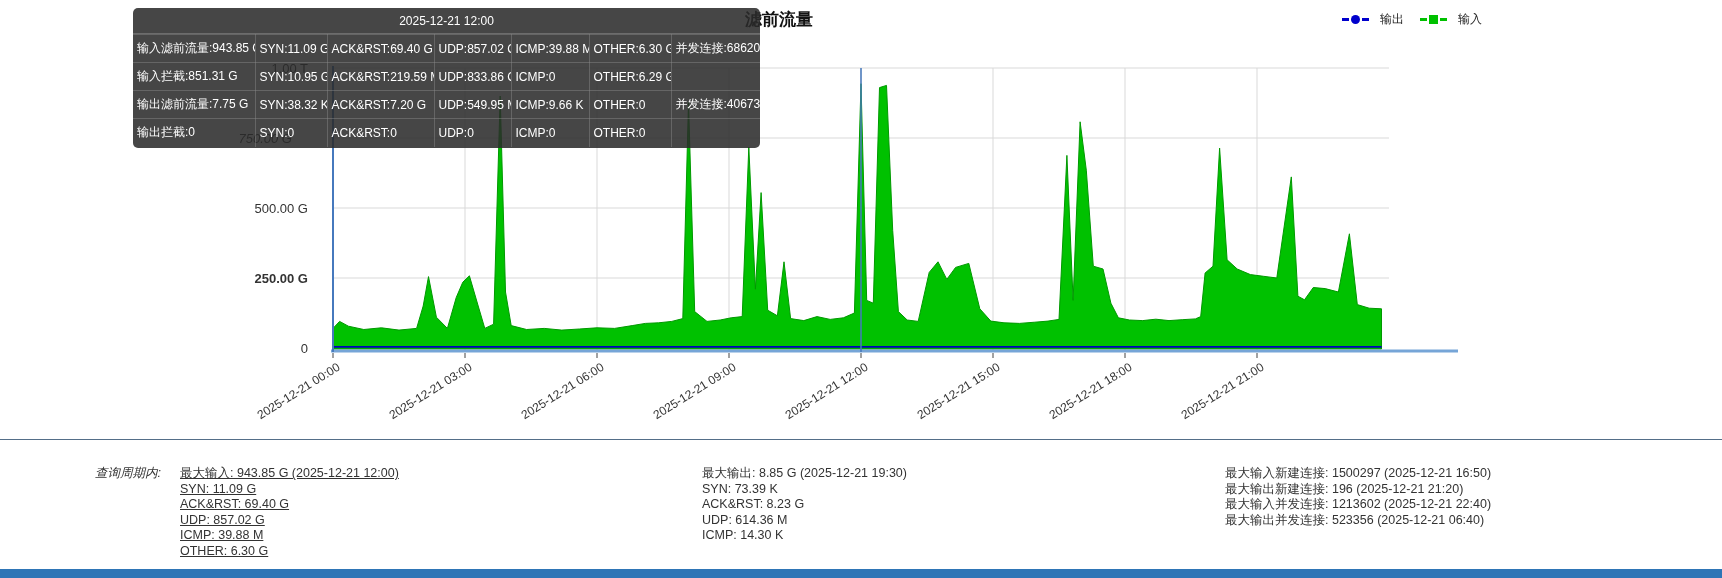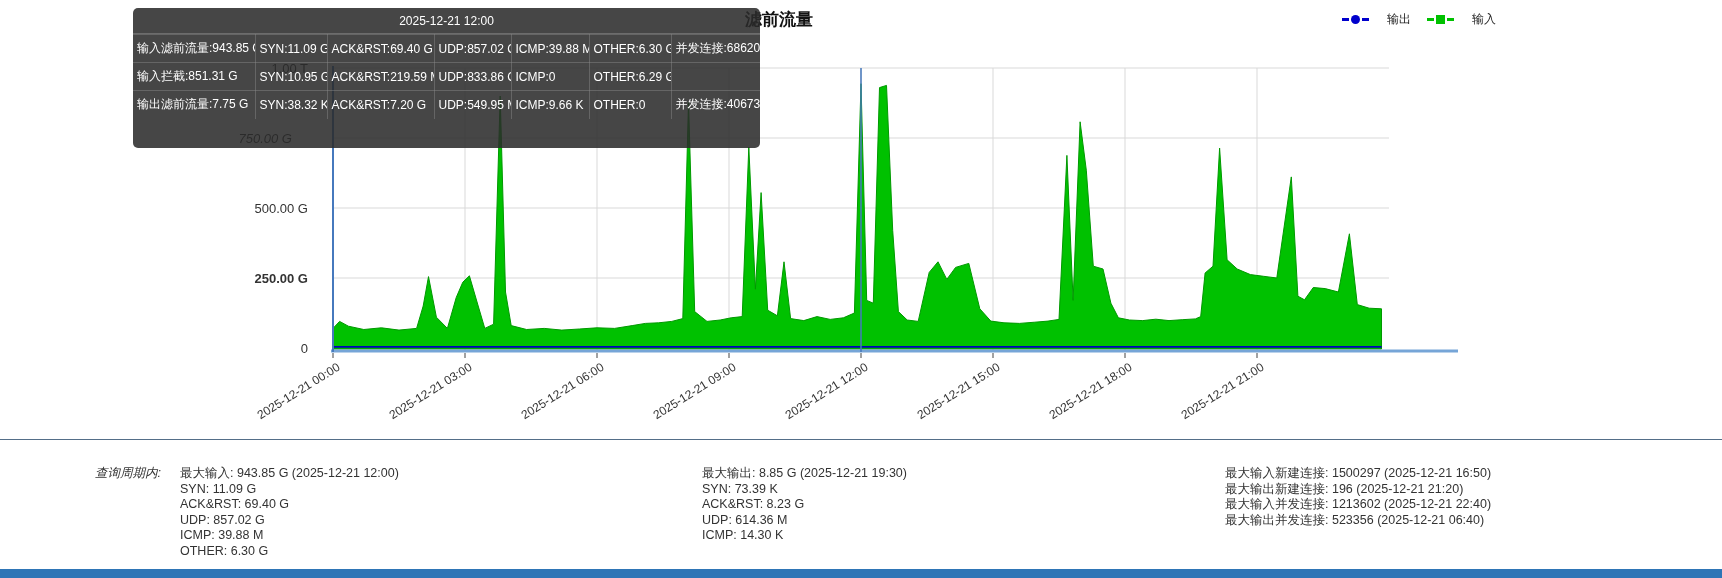--- a/index.html
+++ b/index.html
@@ -6,21 +6,21 @@
   html,body { width:1722px; height:578px; background:#ffffff; overflow:hidden;
               font-family:"Liberation Sans","DejaVu Sans",sans-serif; }
   .page { position:relative; width:1722px; height:578px; background:#fff; }
 
   
   .chart-panel { position:absolute; left:0; top:0; width:1722px; height:438px; }
   #plot { position:absolute; left:0; top:0; }
   .chart-title { position:absolute; left:745px; top:8px; font-size:17px; font-weight:bold; color:#111; z-index:3; }
 
   .legend { position:absolute; left:1342px; top:11px; display:flex; gap:16px; align-items:center; z-index:3; }
-  .legend-item { display:flex; align-items:center; gap:18px; font-size:12px; color:#222; cursor:pointer; }
+  .legend-item { display:flex; align-items:center; gap:11px; font-size:12px; color:#222; cursor:pointer; }
   .lmark { display:flex; align-items:center; gap:2px; }
   .lseg { width:7px; height:3px; }
   .ldot { width:9px; height:9px; border-radius:50%; }
   .lsq  { width:9px; height:9px; }
 
   .ytick { position:absolute; width:90px; text-align:right; font-size:13px; color:#333; z-index:1; }
   .xtick { position:absolute; width:112px; text-align:right; font-size:12px; color:#333;
            transform:rotate(-32deg); transform-origin:right top; z-index:1; white-space:nowrap; }
 
   
@@ -34,21 +34,21 @@
                 white-space:nowrap; overflow:hidden; }
   .tooltip tr td:first-child { border-left:none; }
   .tooltip tr td:last-child { border-right:none; }
   .tooltip tr:last-child td { border-bottom:none; }
 
   
   .divider { position:absolute; left:0; top:439px; width:1722px; height:1px; background:#546e88; }
   .summary { position:absolute; left:0; top:466px; width:1722px; font-size:12.5px; color:#333; line-height:15.6px; }
   .summary-label { position:absolute; left:95px; top:0;font-style:italic; }
   .sum-col { position:absolute; top:0; }
-  #sum-col-1 { left:180px; }
+  #sum-col-1 { left:180px;text-decoration:underline; }
   #sum-col-2 { left:702px; }
   #sum-col-3 { left:1225px; }
   .bottom-bar { position:absolute; left:0; top:569px; width:1722px; height:9px; background:#2e75b6; }
 </style>
 </head>
 <body>
 
 <div class="page">
 
   <div class="chart-panel">
@@ -152,20 +152,29 @@
             </tr>
             <tr>
               <td>输出滤前流量:7.75 G</td>
               <td>SYN:38.32 K</td>
               <td>ACK&amp;RST:7.20 G</td>
               <td>UDP:549.95 M</td>
               <td>ICMP:9.66 K</td>
               <td>OTHER:0</td>
               <td>并发连接:406730</td>
             </tr>
+            <tr>
+              <td>输出拦截:0</td>
+              <td>SYN:0</td>
+              <td>ACK&amp;RST:0</td>
+              <td>UDP:0</td>
+              <td>ICMP:0</td>
+              <td>OTHER:0</td>
+              <td></td>
+            </tr>
           </tbody>
       </table>
     </div>
   </div>
 
   <div class="divider"></div>
 
   <div class="summary">
     <div class="summary-label">查询周期内:</div>
     <div class="sum-col" id="sum-col-1">

